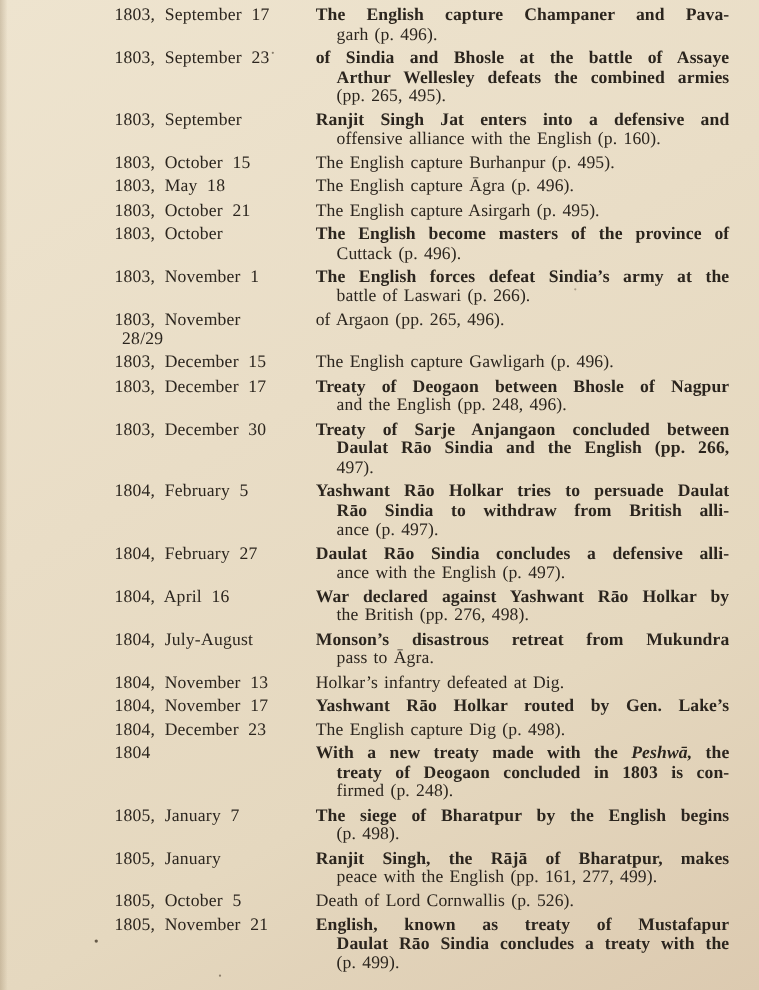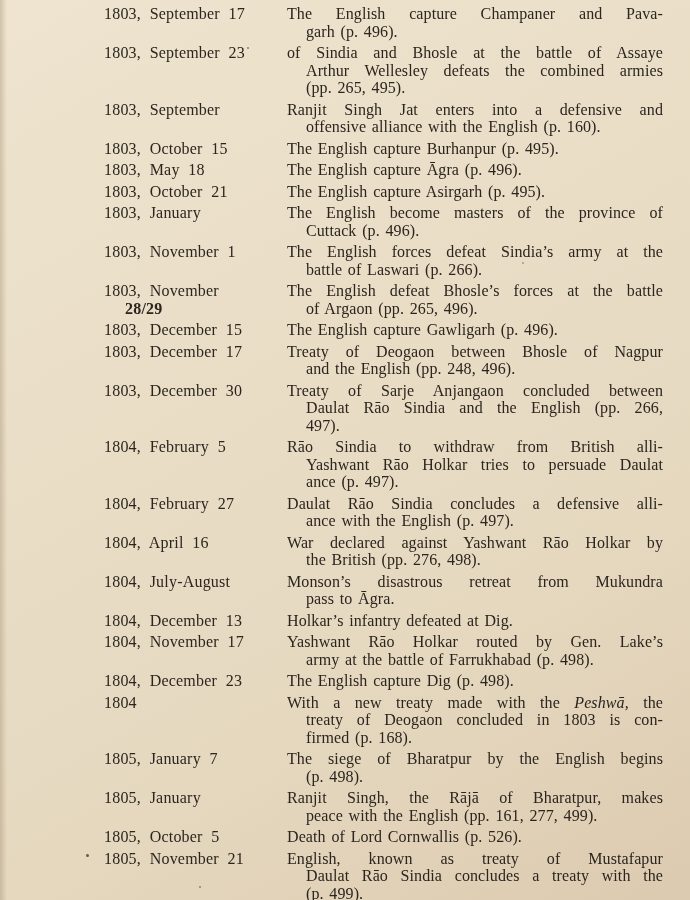--- a/index.html
+++ b/index.html
@@ -37,33 +37,34 @@
     align-items: flex-start;
     margin-bottom: 4px;
   }
   .date {
     flex: none;
     width: 183px;
     word-spacing: 0.28em;
     letter-spacing: 0.2px;
   }
   .dline { display: block; }
-  .dline.cont { margin-left: 21px; font-weight: bold; }
+  .dline.cont { margin-left: 7px; }
   .desc {
     flex: 1;
     min-width: 0;
     padding-left: 19px;
     word-spacing: 0.10em;
     letter-spacing: 0.1px;
   }
   .desc .line { display: block; }
   .desc .line:first-child { margin-left: -19px; }
   .desc .line.j {
     text-align: justify;
     text-align-last: justify;
+    font-weight: bold;
   }
   .speck {
     position: absolute;
     background: #45392a;
     border-radius: 50%;
     opacity: 0.8;
   }
   #speck-1 { left: 86px;  top: 854px; width: 3px; height: 3px; }
   #speck-2 { left: 247px; top: 47px;  width: 2px; height: 2px; opacity: 0.6; }
   #speck-3 { left: 199px; top: 886px; width: 2px; height: 2px; opacity: 0.55; }
@@ -122,21 +123,21 @@
       <div class="entry">
     <div class="date">
           <span class="dline">1803, October 21</span>
         </div>
     <div class="desc">
           <span class="line">The English capture Asirgarh (p. 495).</span>
         </div>
   </div>
       <div class="entry">
     <div class="date">
-          <span class="dline">1803, January</span>
+          <span class="dline">1803, October</span>
         </div>
     <div class="desc">
           <span class="line j">The English become masters of the province of</span>
           <span class="line">Cuttack (p. 496).</span>
         </div>
   </div>
       <div class="entry">
     <div class="date">
           <span class="dline">1803, November 1</span>
         </div>
@@ -144,21 +145,20 @@
           <span class="line j">The English forces defeat Sindia’s army at the</span>
           <span class="line">battle of Laswari (p. 266).</span>
         </div>
   </div>
       <div class="entry">
     <div class="date">
           <span class="dline">1803, November</span>
           <span class="dline cont">28/29</span>
         </div>
     <div class="desc">
-          <span class="line j">The English defeat Bhosle’s forces at the battle</span>
           <span class="line">of Argaon (pp. 265, 496).</span>
         </div>
   </div>
       <div class="entry">
     <div class="date">
           <span class="dline">1803, December 15</span>
         </div>
     <div class="desc">
           <span class="line">The English capture Gawligarh (p. 496).</span>
         </div>
@@ -180,22 +180,22 @@
           <span class="line j">Treaty of Sarje Anjangaon concluded between</span>
           <span class="line j">Daulat Rāo Sindia and the English (pp. 266,</span>
           <span class="line">497).</span>
         </div>
   </div>
       <div class="entry">
     <div class="date">
           <span class="dline">1804, February 5</span>
         </div>
     <div class="desc">
+          <span class="line j">Yashwant Rāo Holkar tries to persuade Daulat</span>
           <span class="line j">Rāo Sindia to withdraw from British alli-</span>
-          <span class="line j">Yashwant Rāo Holkar tries to persuade Daulat</span>
           <span class="line">ance (p. 497).</span>
         </div>
   </div>
       <div class="entry">
     <div class="date">
           <span class="dline">1804, February 27</span>
         </div>
     <div class="desc">
           <span class="line j">Daulat Rāo Sindia concludes a defensive alli-</span>
           <span class="line">ance with the English (p. 497).</span>
@@ -214,51 +214,50 @@
     <div class="date">
           <span class="dline">1804, July-August</span>
         </div>
     <div class="desc">
           <span class="line j">Monson’s disastrous retreat from Mukundra</span>
           <span class="line">pass to Āgra.</span>
         </div>
   </div>
       <div class="entry">
     <div class="date">
-          <span class="dline">1804, December 13</span>
+          <span class="dline">1804, November 13</span>
         </div>
     <div class="desc">
           <span class="line">Holkar’s infantry defeated at Dig.</span>
         </div>
   </div>
       <div class="entry">
     <div class="date">
           <span class="dline">1804, November 17</span>
         </div>
     <div class="desc">
           <span class="line j">Yashwant Rāo Holkar routed by Gen. Lake’s</span>
-          <span class="line">army at the battle of Farrukhabad (p. 498).</span>
         </div>
   </div>
       <div class="entry">
     <div class="date">
           <span class="dline">1804, December 23</span>
         </div>
     <div class="desc">
           <span class="line">The English capture Dig (p. 498).</span>
         </div>
   </div>
       <div class="entry">
     <div class="date">
           <span class="dline">1804</span>
         </div>
     <div class="desc">
           <span class="line j">With a new treaty made with the <i>Peshwā,</i> the</span>
           <span class="line j">treaty of Deogaon concluded in 1803 is con-</span>
-          <span class="line">firmed (p. 168).</span>
+          <span class="line">firmed (p. 248).</span>
         </div>
   </div>
       <div class="entry">
     <div class="date">
           <span class="dline">1805, January 7</span>
         </div>
     <div class="desc">
           <span class="line j">The siege of Bharatpur by the English begins</span>
           <span class="line">(p. 498).</span>
         </div>

